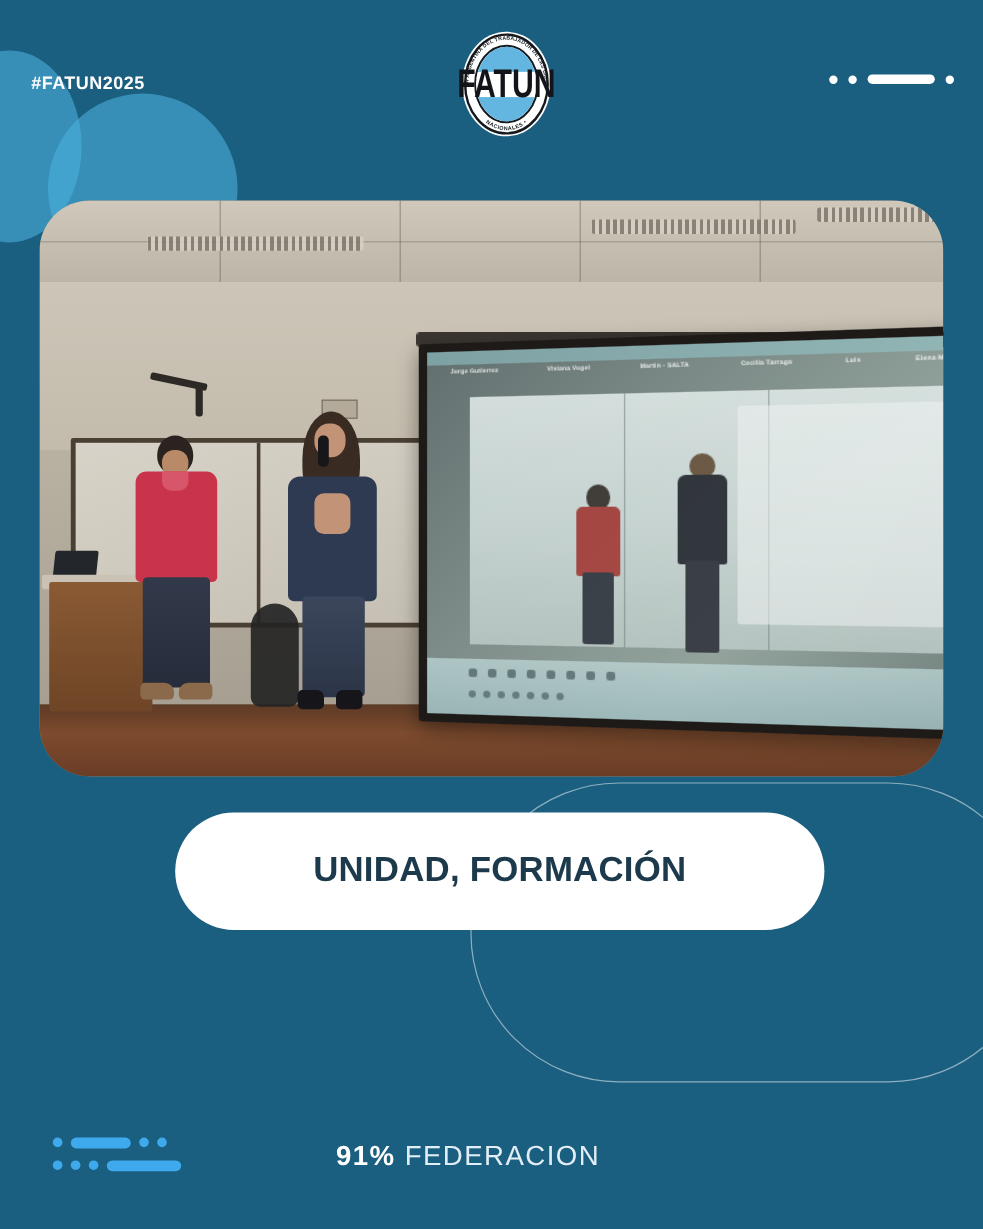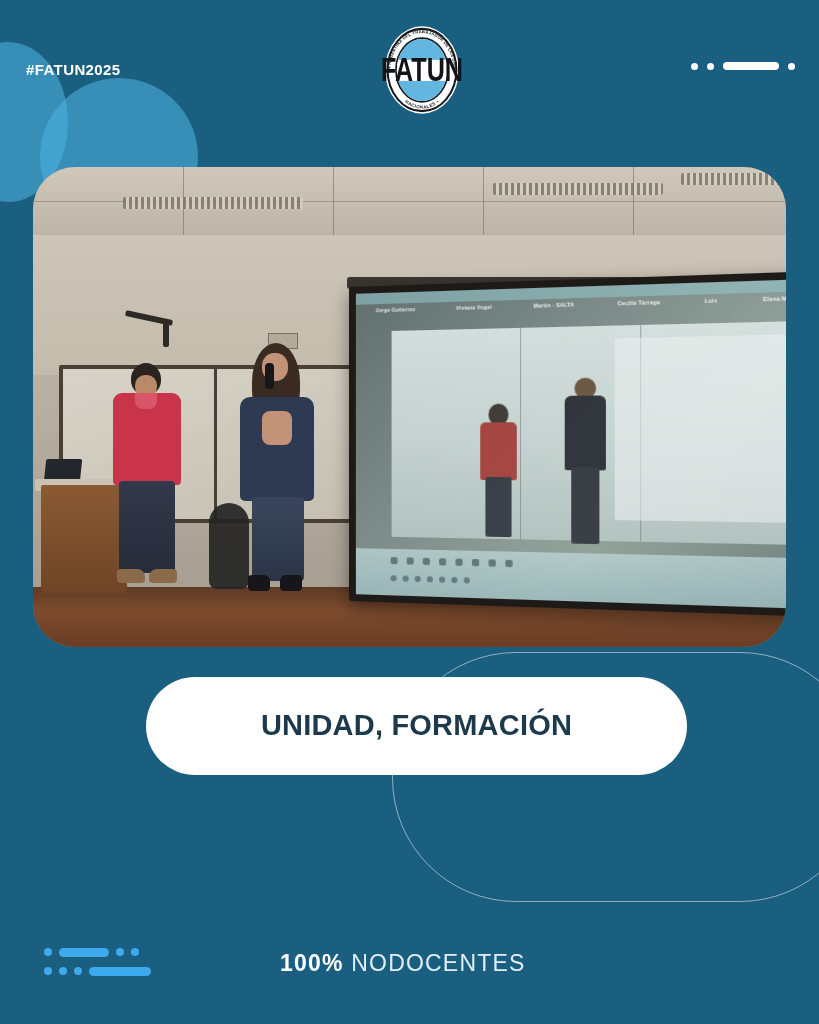--- a/index.html
+++ b/index.html
@@ -522,16 +522,16 @@
     </div>
     <div class="morse-row">
       <span class="dot"></span>
       <span class="dot"></span>
       <span class="dot"></span>
       <span class="dash-l"></span>
     </div>
   </div>
 
   <div class="footer-text">
-    <span class="pct">100%</span><span> </span><span class="word">NODOCENTES</span>
+    <span class="pct">91%</span><span> </span><span class="word">FEDERACION</span>
   </div>
 
 </div>
 
 </body></html>

